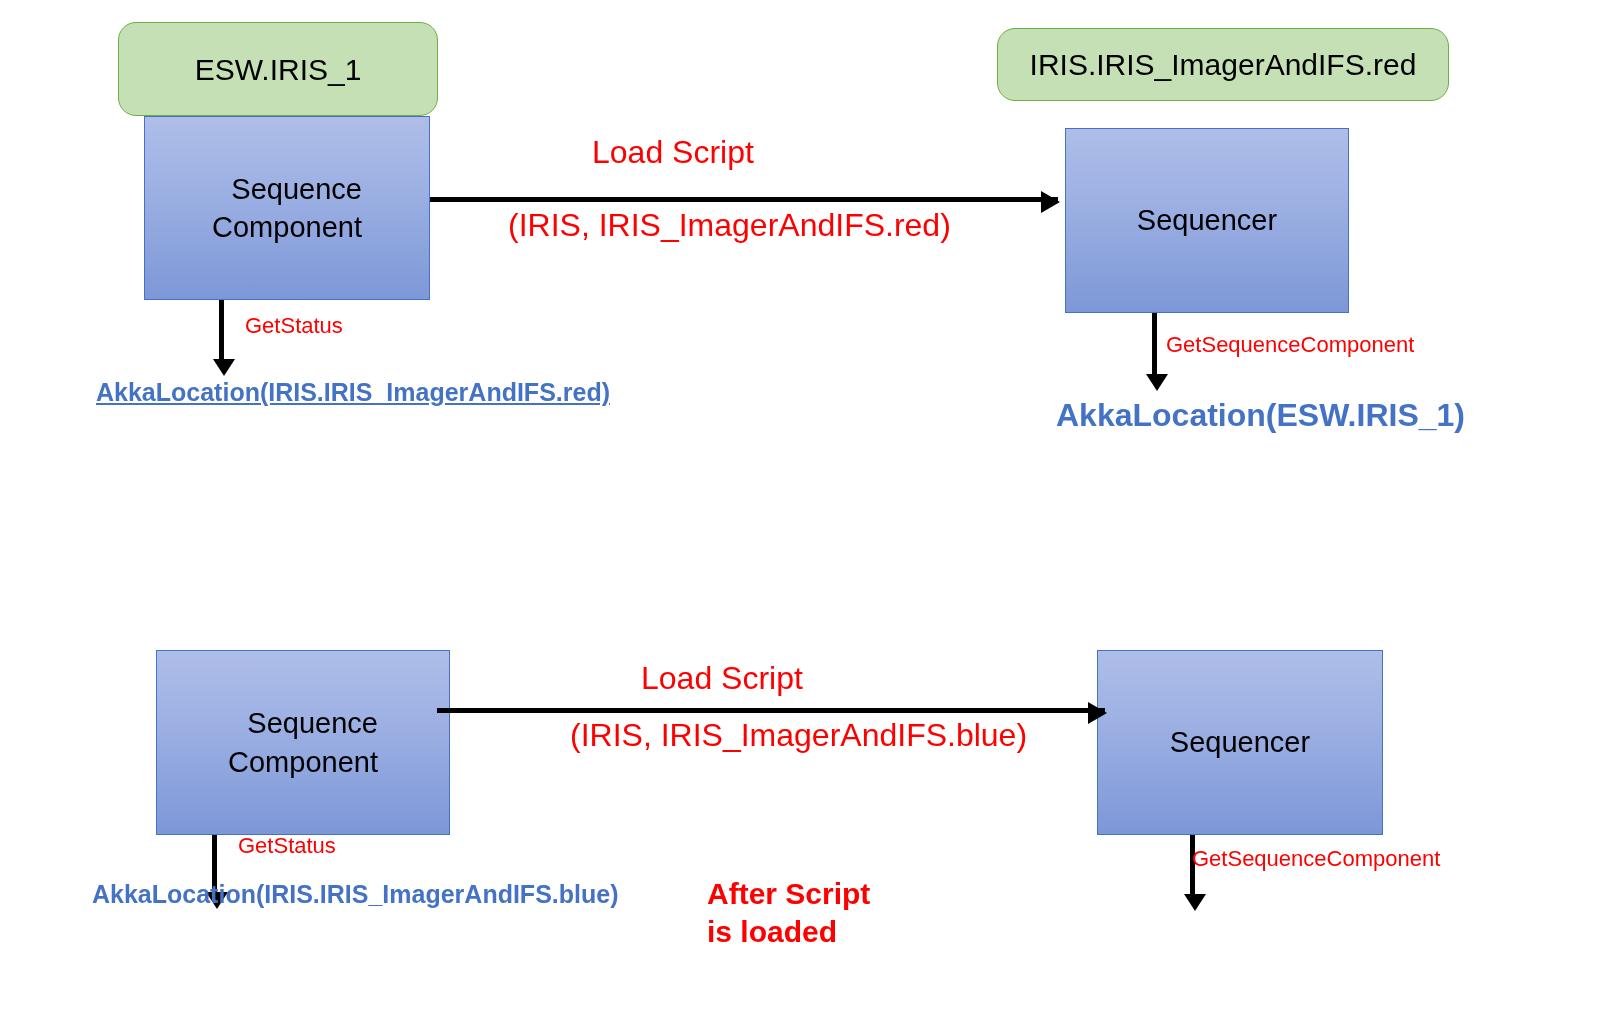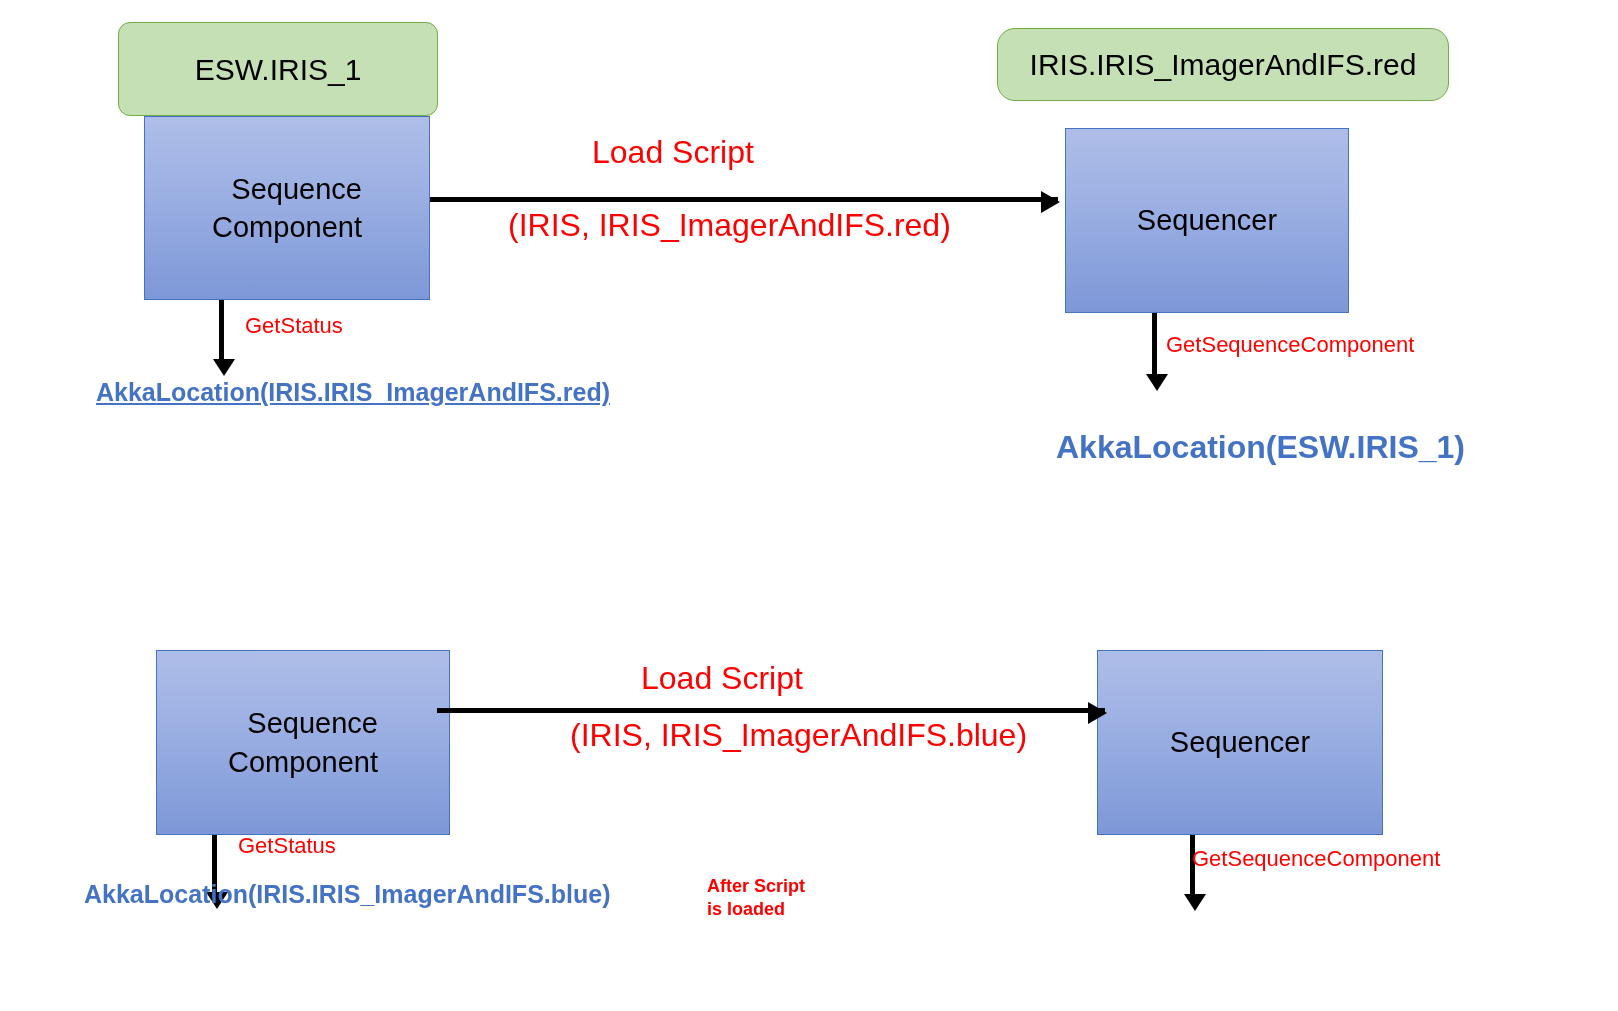--- a/index.html
+++ b/index.html
@@ -96,21 +96,21 @@
     font-size: 32px;
     line-height: 1.15;
   }
   .red-sm {
     color: #FF0000;
     font-size: 22px;
     line-height: 1.15;
   }
   .red-bold {
     color: #FF0000;
-    font-size: 18px;
+    font-size: 30px;
     font-weight: bold;
     line-height: 1.25;
     white-space: pre-line;
   }
   .blue-bold-sm {
     color: #4472C4;
     font-size: 25px;
     font-weight: bold;
     line-height: 1.15;
   }
@@ -119,21 +119,21 @@
     font-size: 32px;
     font-weight: bold;
     line-height: 1.15;
   }
 </style>
 </head>
 <body>
 
 <div id="canvas">
 
-  <div class="green-box" style="left:118px; top:22px; width:320px; height:94px;border-radius:12px;">
+  <div class="green-box" style="left:118px; top:22px; width:320px; height:94px;">
     <span>ESW.IRIS_1</span>
   </div>
 
   <div class="blue-box" style="left:144px; top:116px; width:286px; height:184px; white-space:pre-line;">
     <span>Sequence
 Component</span>
   </div>
 
   <div class="h-arrow" style="left:430px; top:197px; width:628px;"></div>
 
@@ -152,21 +152,21 @@
   <div class="v-arrow" style="left:219px; top:300px; height:60px;"></div>
 
   <div class="lbl red-sm" style="left:245px; top:313px;">GetStatus</div>
 
   <div class="lbl blue-bold-sm" style="left:96px; top:378px;text-decoration:underline;">AkkaLocation(IRIS.IRIS_ImagerAndIFS.red)</div>
 
   <div class="v-arrow" style="left:1152px; top:313px; height:62px;"></div>
 
   <div class="lbl red-sm" style="left:1166px; top:332px;">GetSequenceComponent</div>
 
-  <div class="lbl blue-bold-lg" style="left:1056px; top:397px;margin-top:32px;">AkkaLocation(ESW.IRIS_1)</div>
+  <div class="lbl blue-bold-lg" style="left:1056px; top:397px;">AkkaLocation(ESW.IRIS_1)</div>
 
 
   <div class="blue-box" style="left:156px; top:650px; width:294px; height:185px; white-space:pre-line;">
     <span>Sequence
 Component</span>
   </div>
 
   <div class="h-arrow" style="left:437px; top:708px; width:668px;"></div>
 
   <div class="lbl red-lg" style="left:641px; top:660px;">Load Script</div>
@@ -175,21 +175,21 @@
 
 
   <div class="blue-box" style="left:1097px; top:650px; width:286px; height:185px;">
     <span>Sequencer</span>
   </div>
 
   <div class="v-arrow" style="left:212px; top:835px; height:58px;"></div>
 
   <div class="lbl red-sm" style="left:238px; top:833px;">GetStatus</div>
 
-  <div class="lbl blue-bold-sm" style="left:84px; top:880px;">AkkaLocation(IRIS.IRIS_ImagerAndIFS.blue)</div>
+  <div class="lbl blue-bold-sm" style="left:92px; top:880px;">AkkaLocation(IRIS.IRIS_ImagerAndIFS.blue)</div>
 
   <div class="v-arrow" style="left:1190px; top:835px; height:60px;"></div>
 
   <div class="lbl red-sm" style="left:1192px; top:846px;">GetSequenceComponent</div>
 
 
   <div class="lbl red-bold" style="left:707px; top:875px;">After Script
 is loaded</div>
 
 </div>

